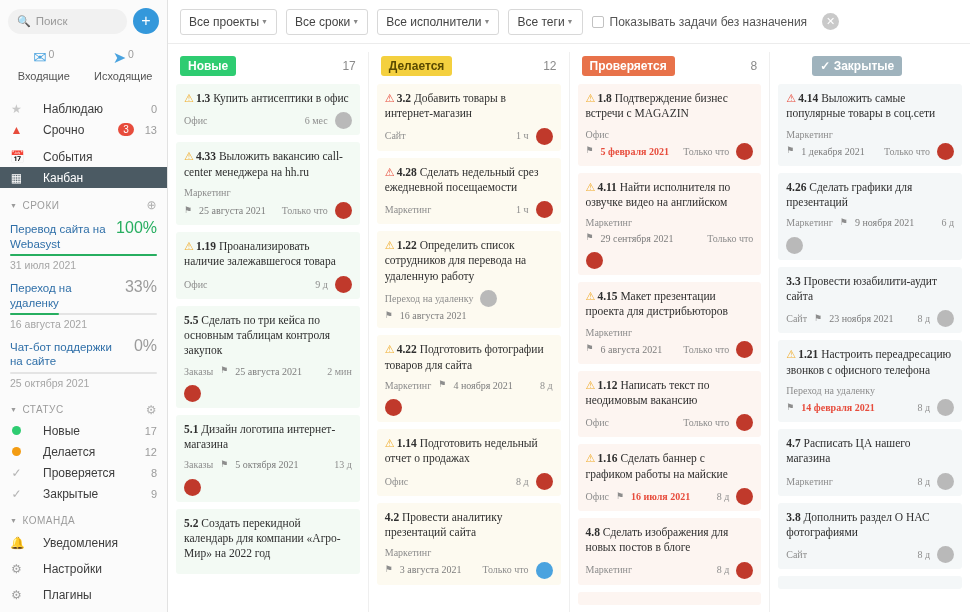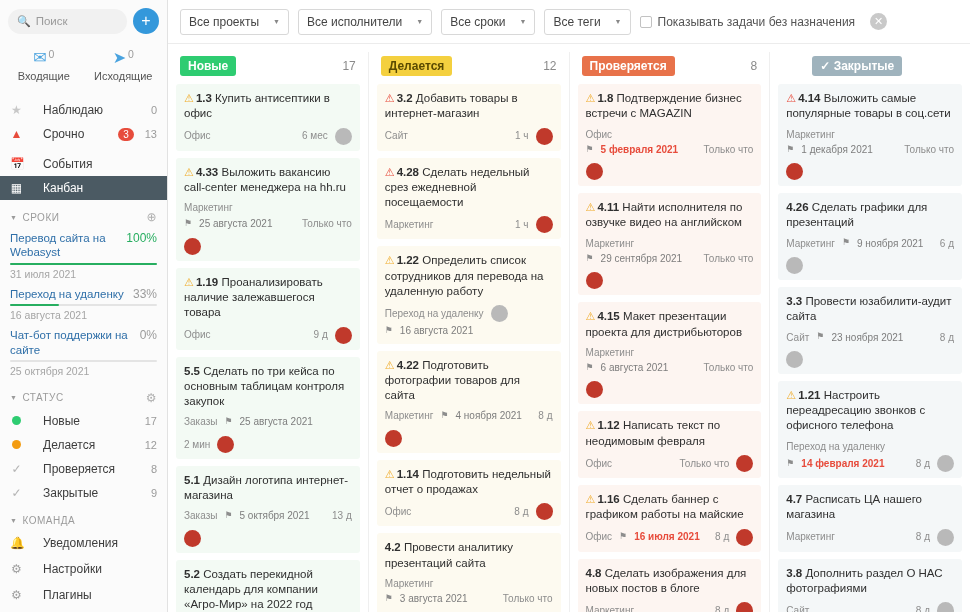--- a/index.html
+++ b/index.html
@@ -73,21 +73,21 @@
     padding: 10px 10px 4px 10px; text-transform: uppercase;
   }
   .sec-head .tri { font-size: 7px; }
   .sec-head .sp { flex: 1; }
   .sec-head .act { color: #b0b0b0; font-size: 12px; }
   .proj {
     padding: 3px 10px 4px 10px;
   }
   .proj .nm { font-size: 11.5px; color: #2f6fa8; line-height: 1.25; }
   .proj .rowline { display: flex; align-items: baseline; gap: 8px; }
-  .proj .pct { font-size: 12px; color: #9b9b9b; margin-left: auto; white-space: nowrap;}
+  .proj .pct { font-size: 16px; color: #9b9b9b; margin-left: auto; white-space: nowrap;}
   .proj .pct.green { color: #27ae60; }
   .proj .bar { height: 2px; background: #e4e4e4; margin-top: 3px; border-radius: 1px; }
   .proj .bar > i { display: block; height: 2px; background: #27ae60; border-radius: 1px; }
   .proj .dt { font-size: 10.5px; color: #a5a5a5; margin-top: 3px; }
   .dot { width: 9px; height: 9px; border-radius: 50%; display: inline-block; }
   .dot.green { background: #2ecc71; }
   .dot.orange { background: #f39c12; }
   .avatar-mini {
     width: 15px; height: 15px; border-radius: 50%;
     background: #c0392b; display: inline-block;
@@ -97,21 +97,21 @@
   
   .board { flex: 1; display: flex; flex-direction: column; min-width: 0; }
   .toolbar {
     height: 44px; display: flex; align-items: center; gap: 9px;
     padding: 0 12px; border-bottom: 1px solid #ececec;
     background: #fff;
   }
   .filter {
     border: 1px solid #d8d8d8; border-radius: 3px;
     height: 26px; padding: 0 8px;
-    display: flex; align-items: center; gap: 14px;
+    display: flex; align-items: center; gap: 2px;
     font-size: 12px; color: #444; background: #fff;
   }
   .filter .cv { font-size: 7px; color: #888; }
   .chk-wrap { display: flex; align-items: center; gap: 6px; font-size: 12px; color: #555; }
   .chk {
     width: 12px; height: 12px; border: 1px solid #c2c2c2;
     border-radius: 2px; background: #fff;
   }
   .clearx {
     width: 17px; height: 17px; border-radius: 50%;
@@ -133,21 +133,21 @@
   .col:first-child { border-left: none; }
   .col-head {
     display: flex; align-items: center; gap: 8px;
     padding: 4px 4px 8px 4px;
   }
   .col-pill {
     font-size: 12px; font-weight: bold; color: #fff;
     border-radius: 3px; padding: 3px 8px;
   }
   .col-count { margin-left: auto; color: #8a8a8a; font-size: 12px; }
-  .cards { flex: 1; overflow: hidden; }
+  .cards { flex: 1; overflow: hidden; font-family: Liberation Serif, serif; }
   .card {
     border-radius: 3px; padding: 7px 8px 6px 8px;
     margin-bottom: 7px;
     font-size: 11.5px; line-height: 1.33; color: #2f2f2f;
   }
   .card .title { display: block; margin-bottom: 6px; }
   .card .warn { color: #f0ad2e; font-size: 11px; margin-right: 2px; }
   .card .warn.red { color: #e74c3c; }
   .card .num { font-weight: bold; }
   .card .meta {
@@ -301,25 +301,25 @@
   </div>
 
   <div class="board">
 
     <div class="toolbar">
       <div class="filter">
         <span>Все проекты</span>
         <span class="cv">▼</span>
       </div>
       <div class="filter">
+        <span>Все сроки</span>
+        <span class="cv">▼</span>
+      </div>
+      <div class="filter">
         <span>Все исполнители</span>
-        <span class="cv">▼</span>
-      </div>
-      <div class="filter">
-        <span>Все сроки</span>
         <span class="cv">▼</span>
       </div>
       <div class="filter">
         <span>Все теги</span>
         <span class="cv">▼</span>
       </div>
       <div class="chk-wrap">
         <span class="chk"></span>
         <span>Показывать задачи без назначения</span>
       </div>
@@ -522,21 +522,21 @@
             <span class="meta" style="margin-top:2px;">
               <span class="flag">⚑</span>
               <span class="date">6 августа 2021</span>
               <span class="spacer"></span>
               <span class="due">Только что</span>
               <span class="ava" style="background:#c0392b"></span>
             </span>
           </div>
 
           <div class="card" style="background:#fdf5f1;">
-            <span class="title"><span class="warn">⚠</span><span class="num">1.12</span> <span>Написать текст по неодимовым февраля</span></span>
+            <span class="title"><span class="warn">⚠</span><span class="num">1.12</span> <span>Написать текст по неодимовым вакансию</span></span>
             <span class="meta">
               <span class="tag">Офис</span>
               <span class="spacer"></span>
               <span class="due">Только что</span>
               <span class="ava" style="background:#c0392b"></span>
             </span>
           </div>
 
           <div class="card" style="background:#fdf5f1;">
             <span class="title"><span class="warn">⚠</span><span class="num">1.16</span> <span>Сделать баннер с графиком работы на майские</span></span>

